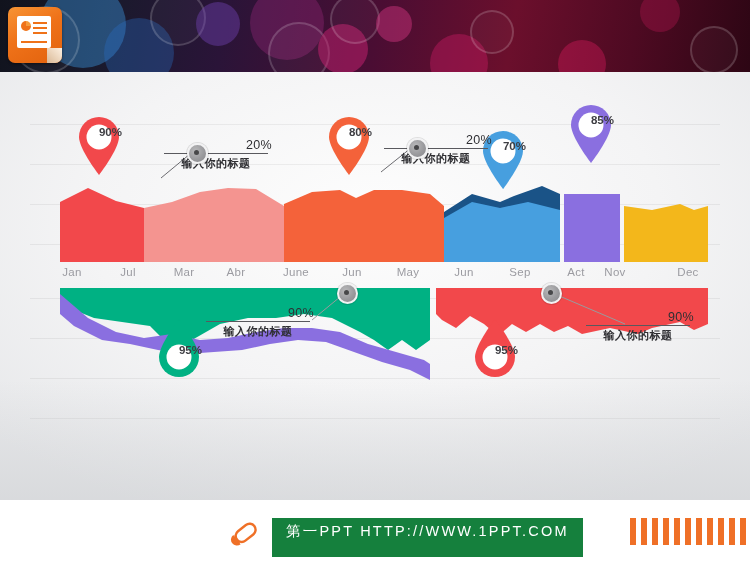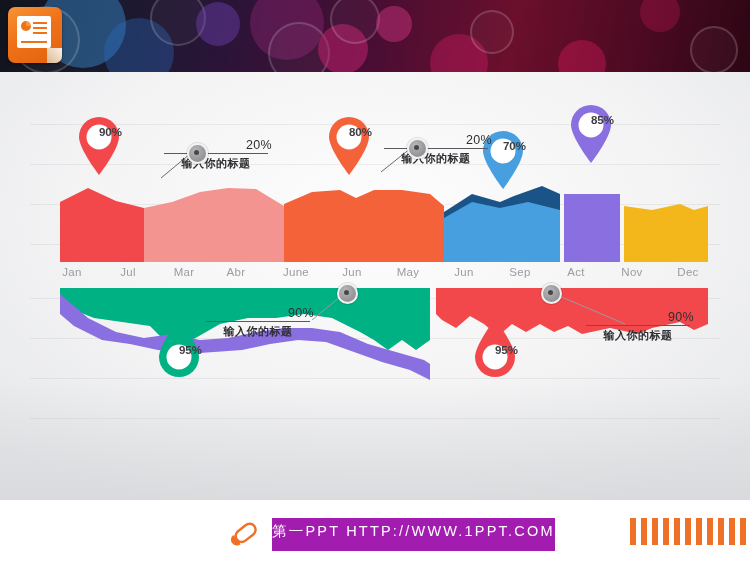--- a/index.html
+++ b/index.html
@@ -63,22 +63,22 @@
     font-family:"DejaVu Sans",sans-serif;}
   .dot{position:absolute;width:17px;height:17px;border-radius:50%;
     background:radial-gradient(circle at 38% 34%,#b9b9bb 0%,#9a9a9d 55%,#87878a 100%);
     border:2px solid #f2f2f3;box-shadow:0 0 0 1px rgba(0,0,0,.10);}
   .dot:after{content:"";position:absolute;left:5px;top:5px;width:5px;height:5px;
     border-radius:50%;background:#474749;}
 
   
   .footer{position:absolute;left:0;bottom:0;width:750px;height:63px;background:#fff;}
   .pencil{position:absolute;left:228px;top:16px;width:40px;height:30px;}
-  .url-box{position:absolute;left:272px;top:18px;height:33px;background:#a21caf;
-    color:#fff;font-size:14.5px;letter-spacing:2.2px;line-height:27px;padding:0 0;
+  .url-box{position:absolute;left:272px;top:18px;height:39px;background:#15803d;
+    color:#fff;font-size:14.5px;letter-spacing:2.2px;line-height:27px;padding:0 14px;
     white-space:nowrap;font-family:"Liberation Sans",sans-serif;}
   .bars{position:absolute;left:630px;top:18px;height:27px;width:118px;
     background:repeating-linear-gradient(to right,#ef7027 0 6px,#fff 6px 11px);}
 </style>
 </head>
 <body>
 
 <div class="banner">
   <div class="bok" style="left:40px;top:-18px;width:86px;height:86px;background:rgba(60,150,225,.42);"></div>
   <div class="bok r" style="left:12px;top:6px;width:64px;height:64px;"></div>
@@ -144,21 +144,21 @@
       <span style="left:13px">Jan</span>
       <span style="left:69px">Jul</span>
       <span style="left:125px">Mar</span>
       <span style="left:177px">Abr</span>
       <span style="left:237px">June</span>
       <span style="left:293px">Jun</span>
       <span style="left:349px">May</span>
       <span style="left:405px">Jun</span>
       <span style="left:461px">Sep</span>
       <span style="left:517px">Act</span>
-      <span style="left:573px">Nov</span>
+      <span style="left:556px">Nov</span>
       <span style="left:629px">Dec</span>
     </div>
 
     <svg class="plot" style="top:186px" width="690" height="145" viewBox="0 0 690 145">
 
       <path fill="#00B183" d="M30,0 L400,0 L400,52 L386,62 L372,52 L358,62 L344,52 L330,44 L302,30 L274,26 L246,30 L218,30 L190,36 L162,52 L148,62 L134,52 L120,38 L92,34 L64,30 L44,22 L30,18 Z"></path>
 
       <path fill="#8A6FE0" d="M30,6 L58,30 L86,44 L114,50 L142,46 L170,52 L198,50 L226,44 L254,40 L282,40 L310,44 L338,56 L366,64 L394,72 L400,76 L400,92 L380,82 L352,74 L324,64 L296,54 L268,52 L240,56 L212,62 L184,64 L156,66 L128,62 L100,56 L72,52 L44,38 L30,26 Z"></path>
 
       <path fill="#F2484B" d="M406,0 L678,0 L678,36 L664,42 L650,34 L622,40 L608,46 L580,40 L552,46 L538,38 L524,44 L510,36 L496,44 L482,36 L468,48 L454,36 L440,28 L426,40 L412,32 L406,26 Z"></path>

